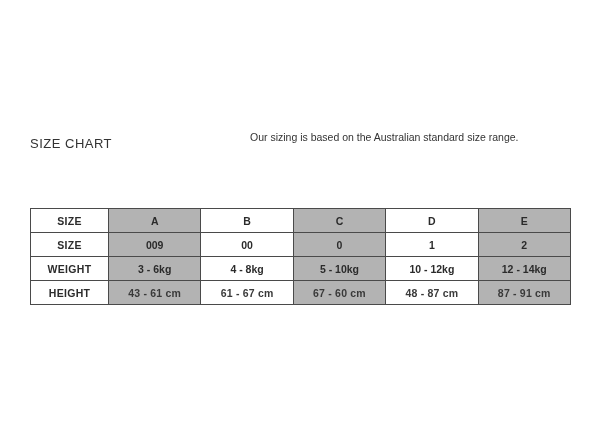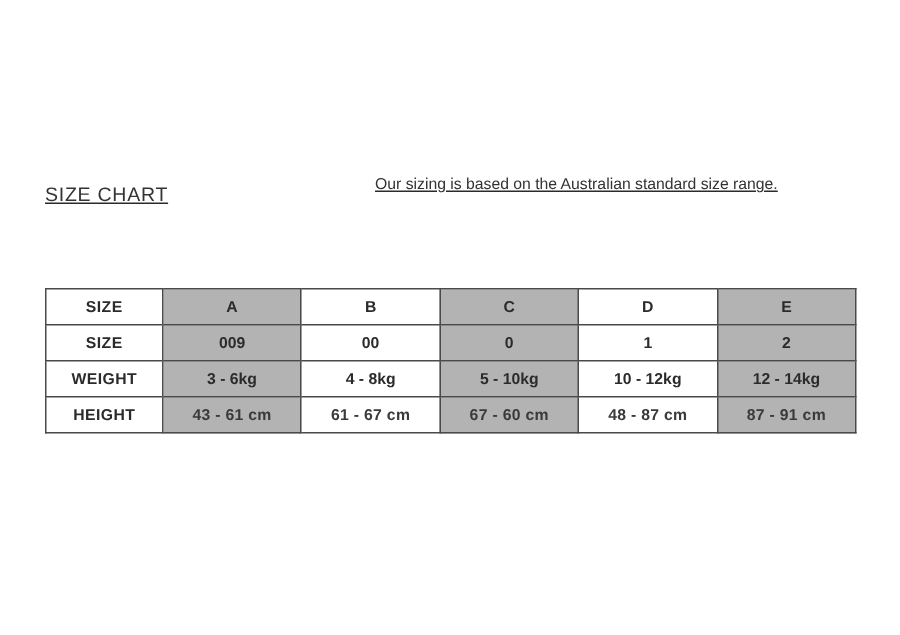--- a/index.html
+++ b/index.html
@@ -16,25 +16,24 @@
   }
   .page {
     position: relative;
     width: 600px;
     height: 423px;
     box-sizing: border-box;
   }
   .header-row {
     position: absolute;
     left: 30px;
-    top: 116px;
+    top: 130px;
     width: 540px;
     display: flex;
     align-items: flex-start;
-    text-decoration: underline;
   }
   .chart-title {
     font-size: 13px;
     letter-spacing: 0.5px;
     color: #333333;
     width: 220px;
     padding-top: 6px;
     font-weight: 400;
   }
   .intro {
@@ -42,21 +41,21 @@
     line-height: 1.45;
     color: #333333;
     max-width: 300px;
   }
   .intro div {
     white-space: nowrap;
   }
   table.size-table {
     position: absolute;
     left: 30px;
-    top: 192px;
+    top: 208px;
     width: 540px;
     border-collapse: collapse;
     table-layout: fixed;
   }
   table.size-table td, table.size-table th {
     border: 1px solid #4a4a4a;
     height: 23px;
     text-align: center;
     vertical-align: middle;
     font-size: 10.5px;

